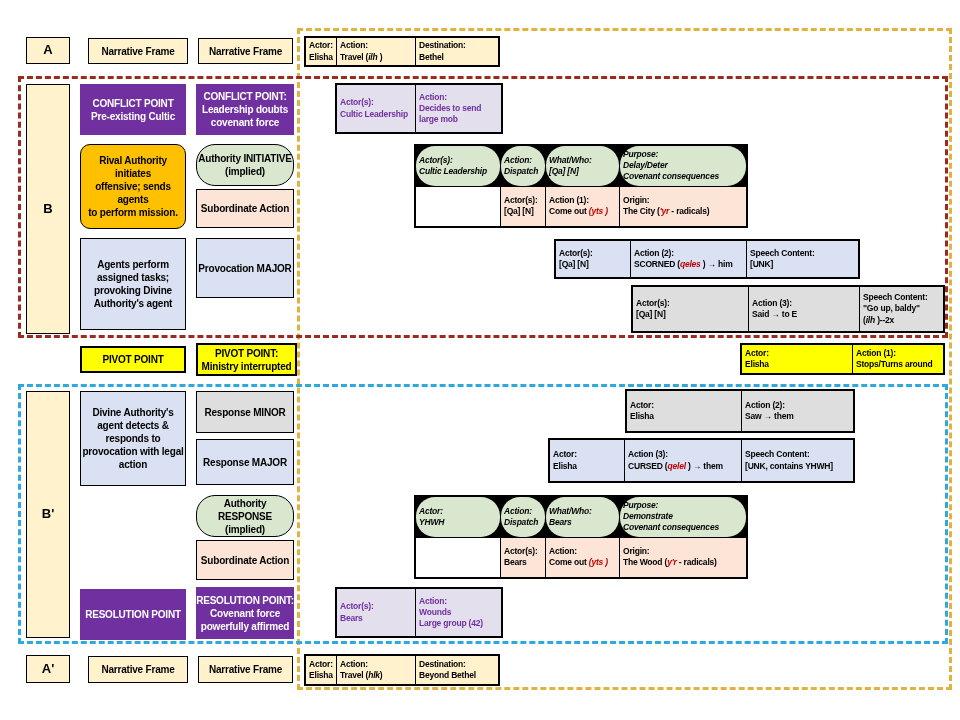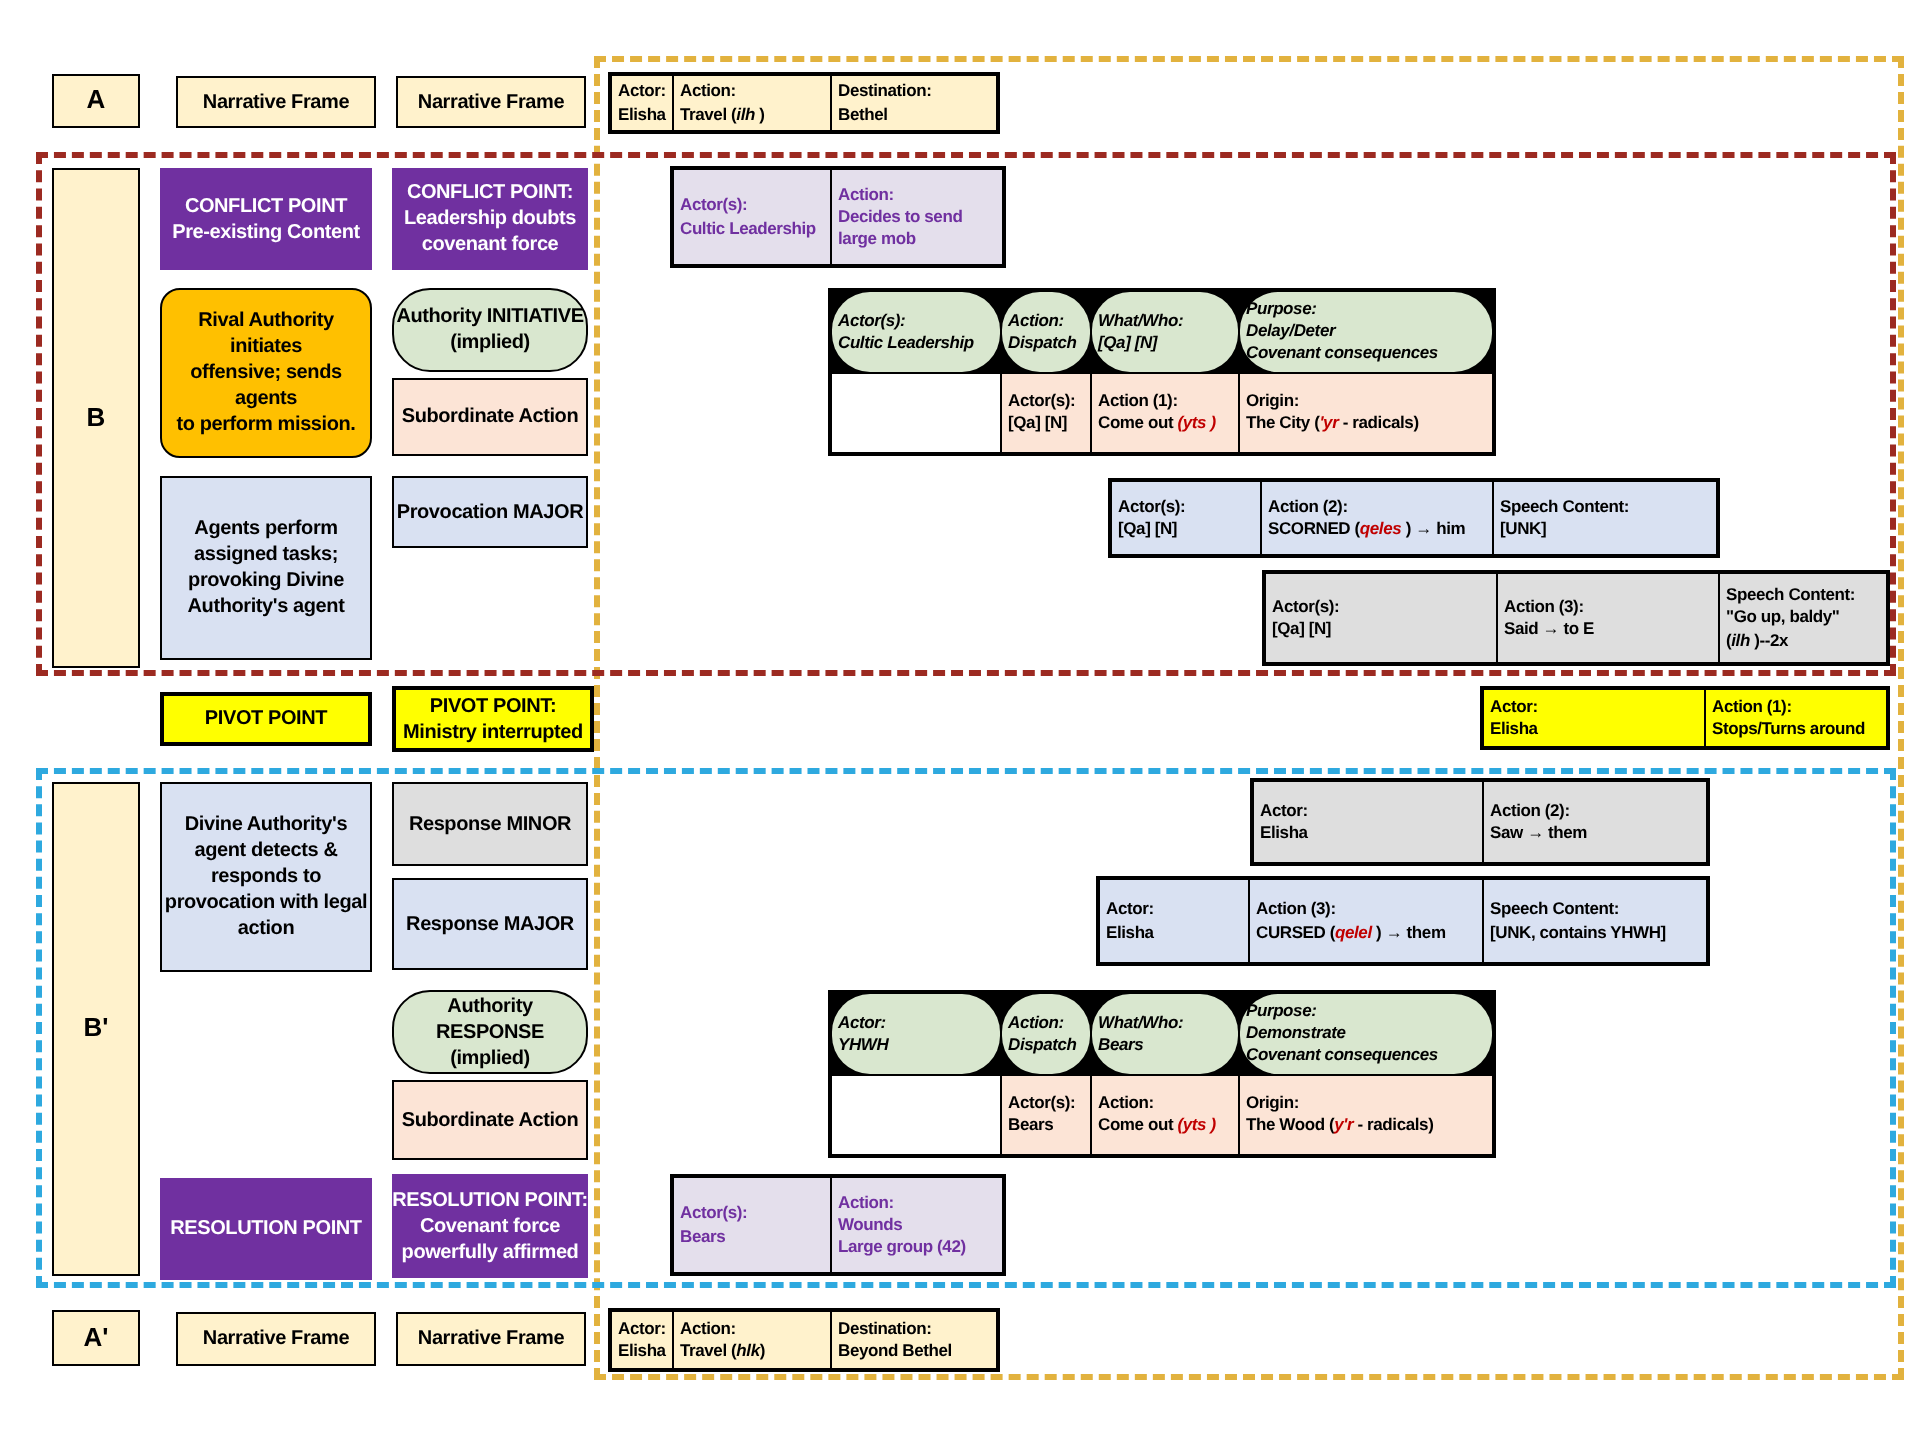--- a/index.html
+++ b/index.html
@@ -68,21 +68,21 @@
         <div class="tx">Destination:
 Bethel</div>
       </div>
   </div>
 
   <div class="box bg-beige lbl" style="left:26px;top:84px;width:44px;height:250px">
       <div class="tx">B</div>
     </div>
   <div class="box bg-purple" style="left:80px;top:84px;width:106px;height:51px">
       <div class="tx">CONFLICT POINT
-Pre-existing Content</div>
+Pre-existing Cultic</div>
     </div>
   <div class="box bg-purple" style="left:196px;top:84px;width:98px;height:51px">
       <div class="tx">CONFLICT POINT:
 Leadership doubts
 covenant force</div>
     </div>
   <div class="tbl" style="left:335px;top:83px;width:168px;height:51px">
     <div class="cell bg-lpurple" style="width:78px">
         <div class="tx">Actor(s):
 Cultic Leadership</div>
@@ -143,21 +143,21 @@
         </div>
     </div>
   </div>
 
   <div class="box bg-blue" style="left:80px;top:238px;width:106px;height:92px">
       <div class="tx">Agents perform
 assigned tasks;
 provoking Divine
 Authority's agent</div>
     </div>
-  <div class="box bg-blue" style="left:196px;top:238px;width:98px;height:36px">
+  <div class="box bg-blue" style="left:196px;top:238px;width:98px;height:60px">
       <div class="tx">Provocation MAJOR</div>
     </div>
 
   <div class="tbl" style="left:554px;top:239px;width:306px;height:40px">
     <div class="cell bg-blue" style="width:74px">
         <div class="tx">Actor(s):
 [Qa] [N]</div>
       </div>
     <div class="cell bg-blue" style="width:115px">
         <div class="tx"><span>Action (2):

